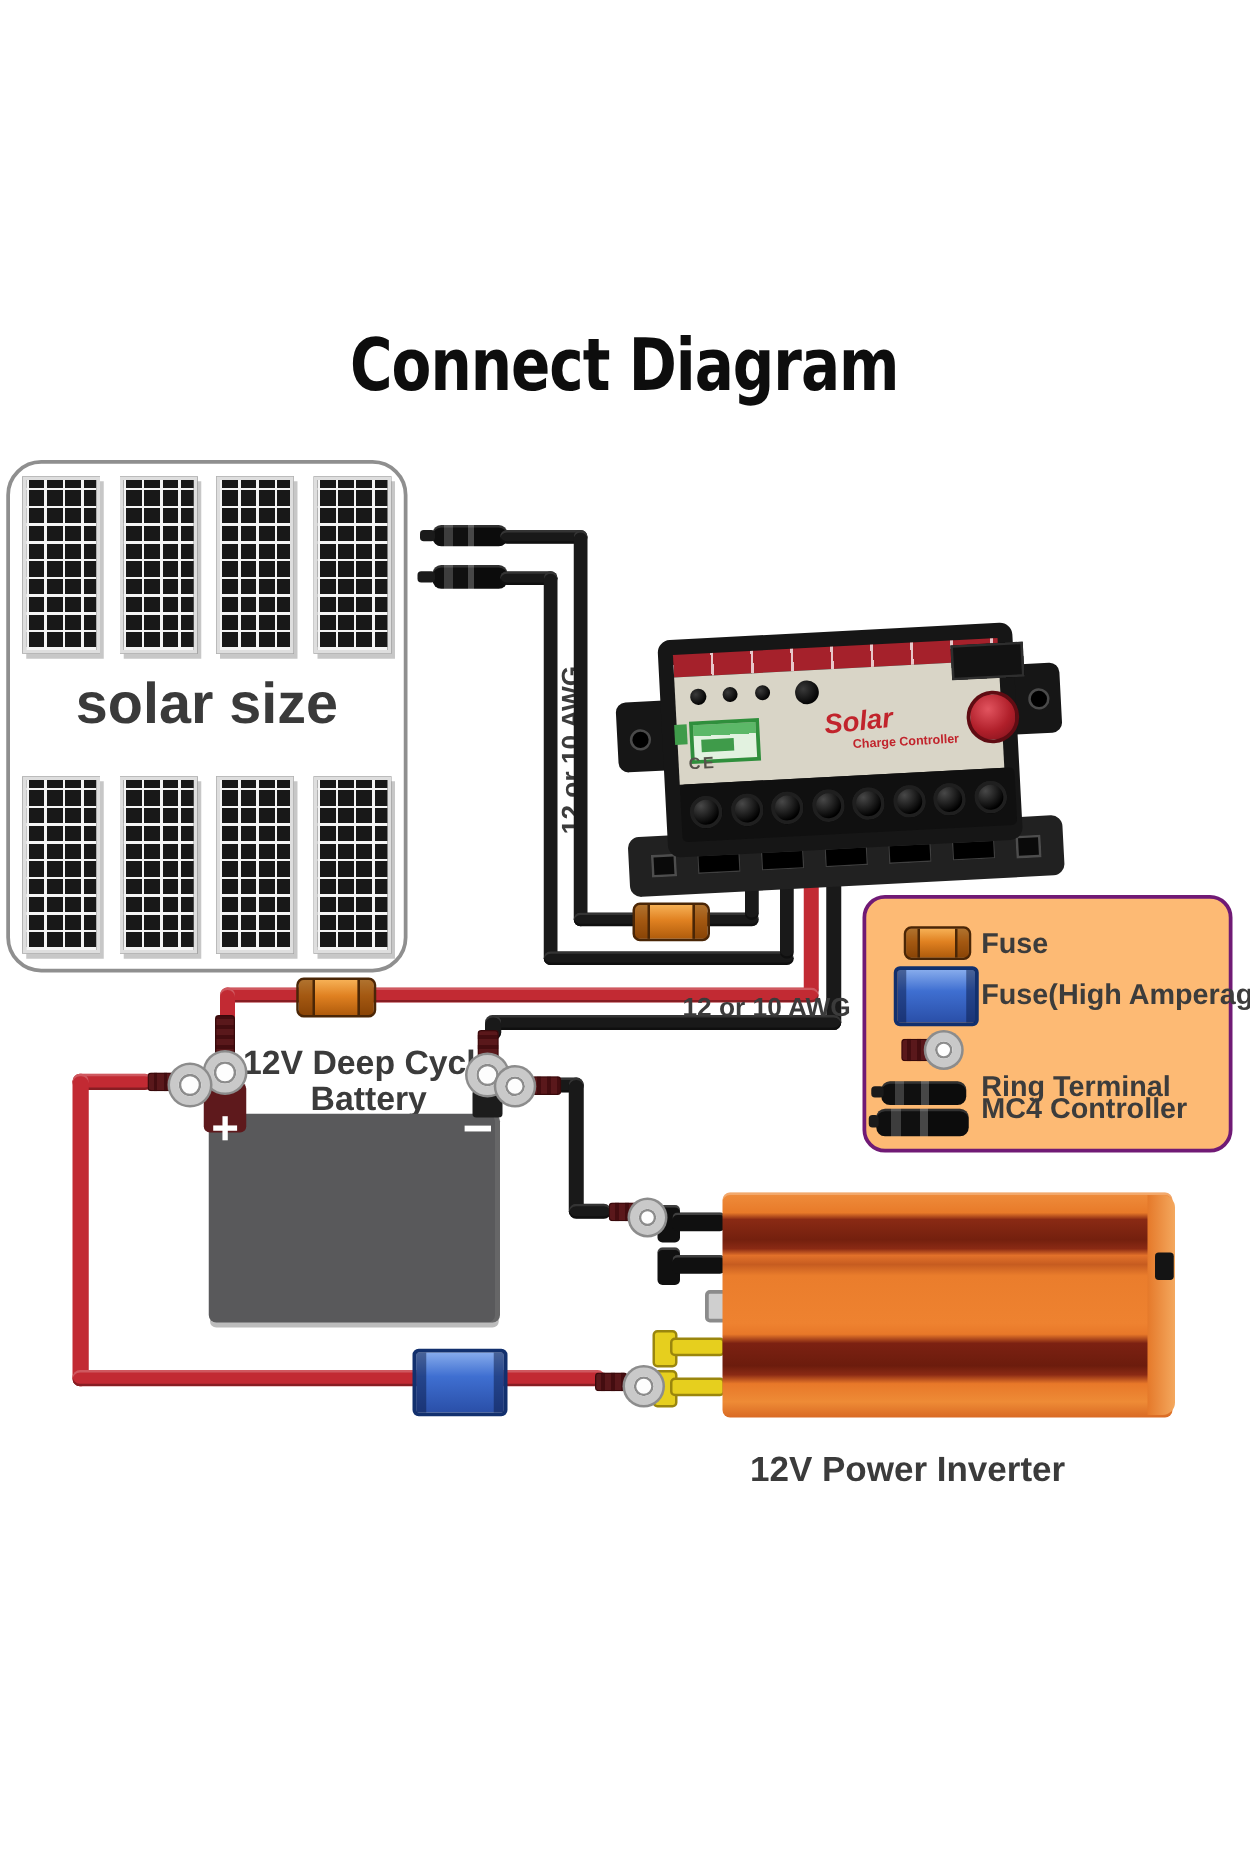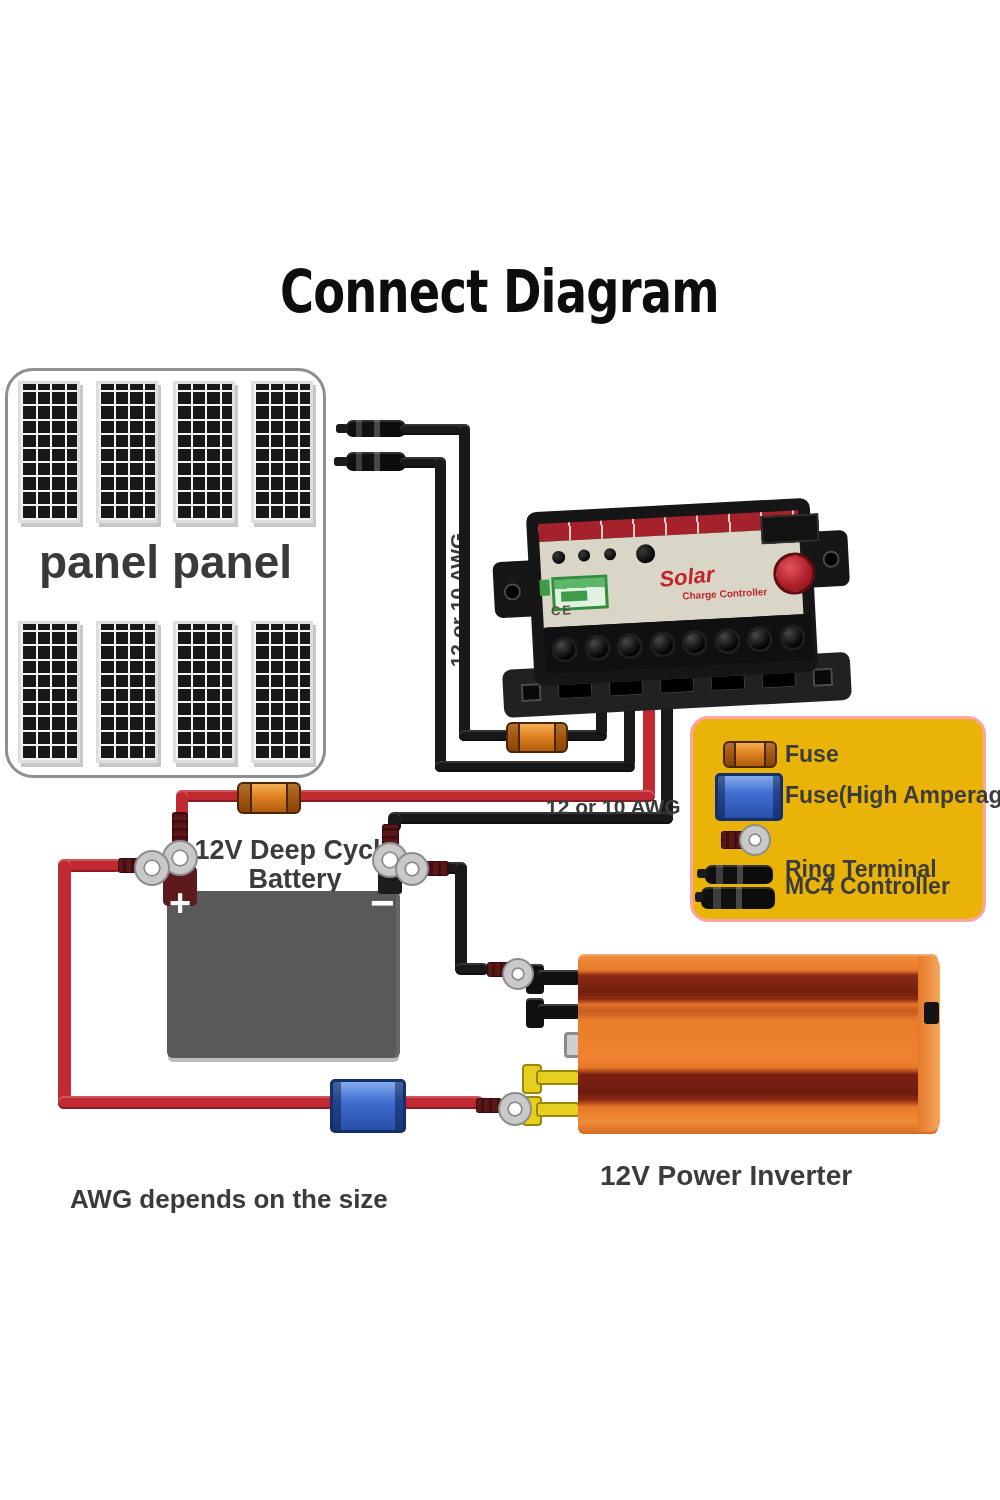--- a/index.html
+++ b/index.html
@@ -112,21 +112,21 @@
   .invcap{position:absolute;left:402px;top:10px;width:22px;height:176px;border-radius:0 10px 10px 0;
           background:linear-gradient(90deg,#e5792a,#f4a85e);}
   .invknob{position:absolute;left:408px;top:56px;width:15px;height:22px;background:#141414;border-radius:3px;}
   .bolt-b{background:#101010;border-radius:4px;box-shadow:inset 0 2px 0 rgba(255,255,255,.2);}
   .bolt-y{background:#e6cf1e;border:2px solid #9a860d;border-radius:4px;box-sizing:border-box;}
   .clip{position:absolute;left:48px;top:86px;width:20px;height:26px;background:#cfcfcf;
         border:3px solid #8b8b8b;border-radius:4px;box-sizing:border-box;}
   .invlabel{left:600px;top:1140px;width:300px;text-align:left;font-size:28px;margin-top:20px;}
 
   
-  .legend{left:690px;top:716px;width:296px;height:206px;background:#eab308;border:3px solid #fca5a5;
+  .legend{left:690px;top:716px;width:296px;height:206px;background:#fdba74;border:3px solid #701a75;
           border-radius:18px;box-sizing:border-box;z-index:9;}
   .leglab{position:absolute;left:92px;font-size:23px;font-weight:bold;color:#3c3c3c;white-space:nowrap;}
 
   
   .awg-v{left:378px;top:588px;width:160px;text-align:center;font-size:21px;transform:rotate(-90deg);}
   .awg-h{left:546px;top:795px;width:175px;font-size:21px;z-index:4;}
   .note{left:70px;top:1115px;font-size:26px;line-height:1.3;white-space:pre;}
   .ctrl-label{left:543px;top:456px;font-size:25px;white-space:nowrap;}
 
   .z1{z-index:1}.z2{z-index:2}.z3{z-index:3}.z4{z-index:4}.z5{z-index:5}.z6{z-index:6}
@@ -138,21 +138,21 @@
 
   <div class="abs title">Connect Diagram</div>
 
   <div class="abs spbox">
     <div class="srow srow1">
       <div class="panel"></div>
       <div class="panel"></div>
       <div class="panel"></div>
       <div class="panel"></div>
     </div>
-    <div class="splabel">panel panel</div>
+    <div class="splabel">solar size</div>
     <div class="srow">
       <div class="panel"></div>
       <div class="panel"></div>
       <div class="panel"></div>
       <div class="panel"></div>
     </div>
   </div>
 
   <div class="mc4" style="left:346px;top:420px;width:60px;height:17px;"></div>
   <div class="mc4nub" style="left:336px;top:424px;width:12px;height:9px;"></div>
@@ -283,16 +283,15 @@
     <div class="ring" style="left:48px;top:107px;width:28px;height:28px;"></div>
     <div class="leglab" style="top:110px;margin-top:27px;">Ring Terminal</div>
     <div class="mc4" style="left:12px;top:146px;width:68px;height:19px;"></div>
     <div class="mc4nub" style="left:4px;top:150px;width:10px;height:9px;"></div>
     <div class="mc4" style="left:8px;top:168px;width:74px;height:22px;"></div>
     <div class="mc4nub" style="left:2px;top:173px;width:8px;height:10px;"></div>
     <div class="leglab" style="top:154px;">MC4 Controller</div>
   </div>
 
   <div class="abs t note">
-    <div>AWG depends on the size</div>
   </div>
 
 </div>
 
 </body></html>

